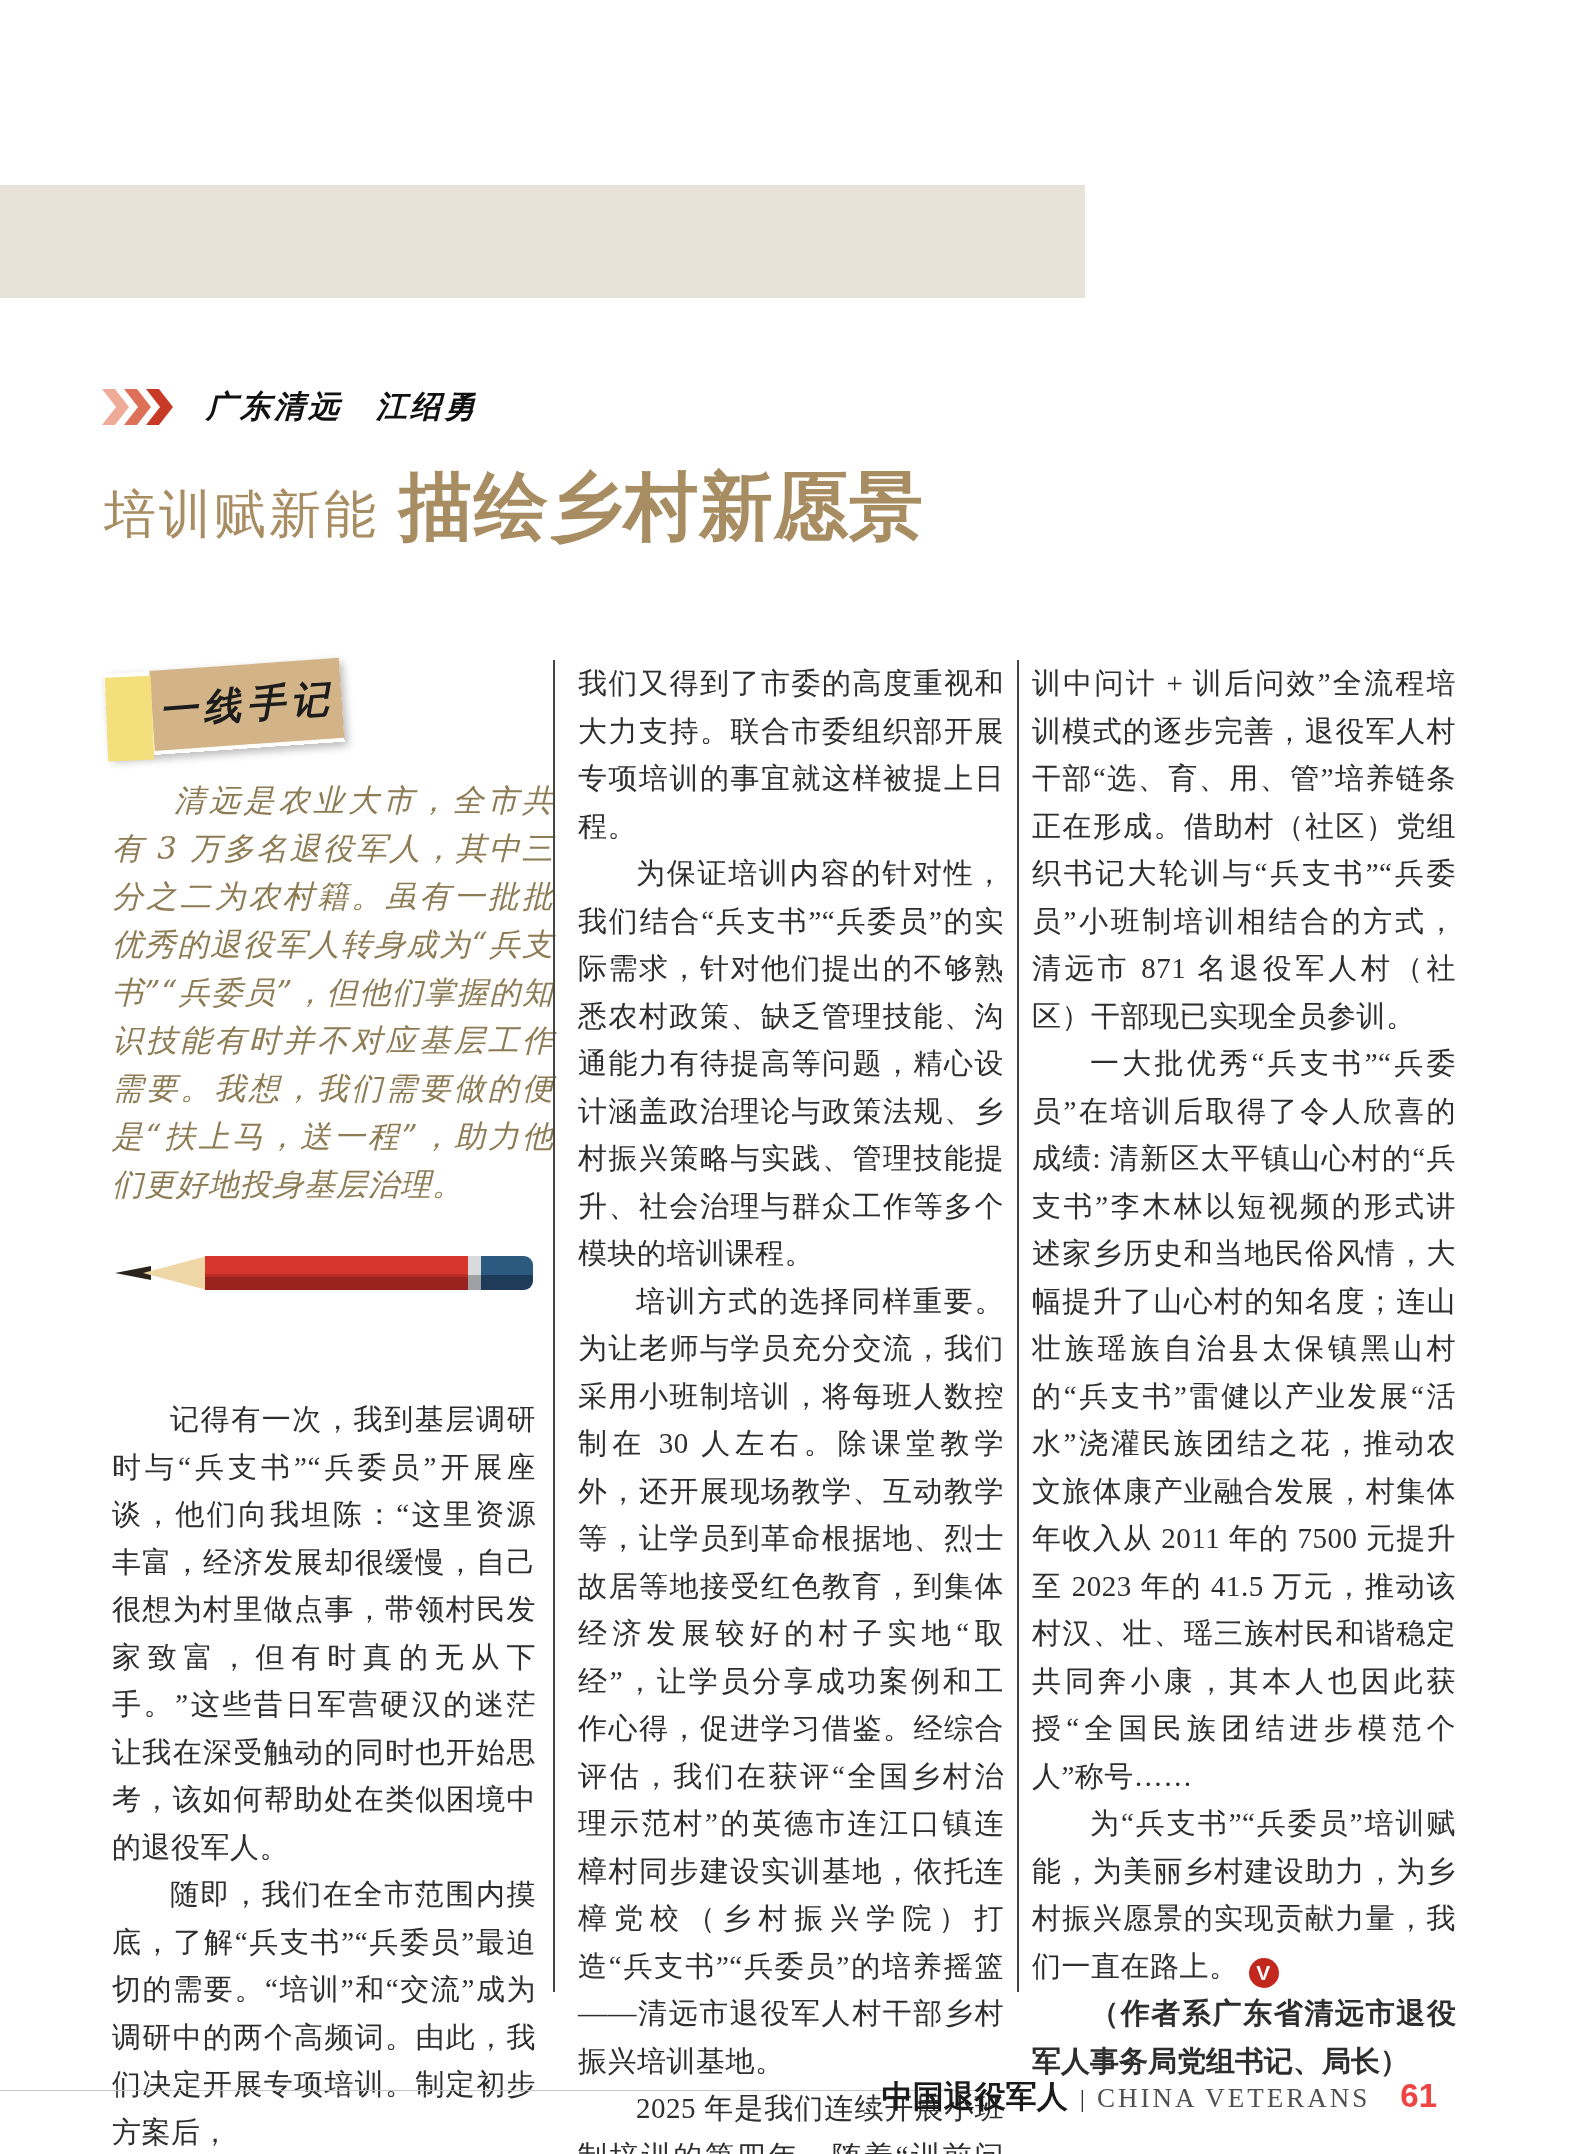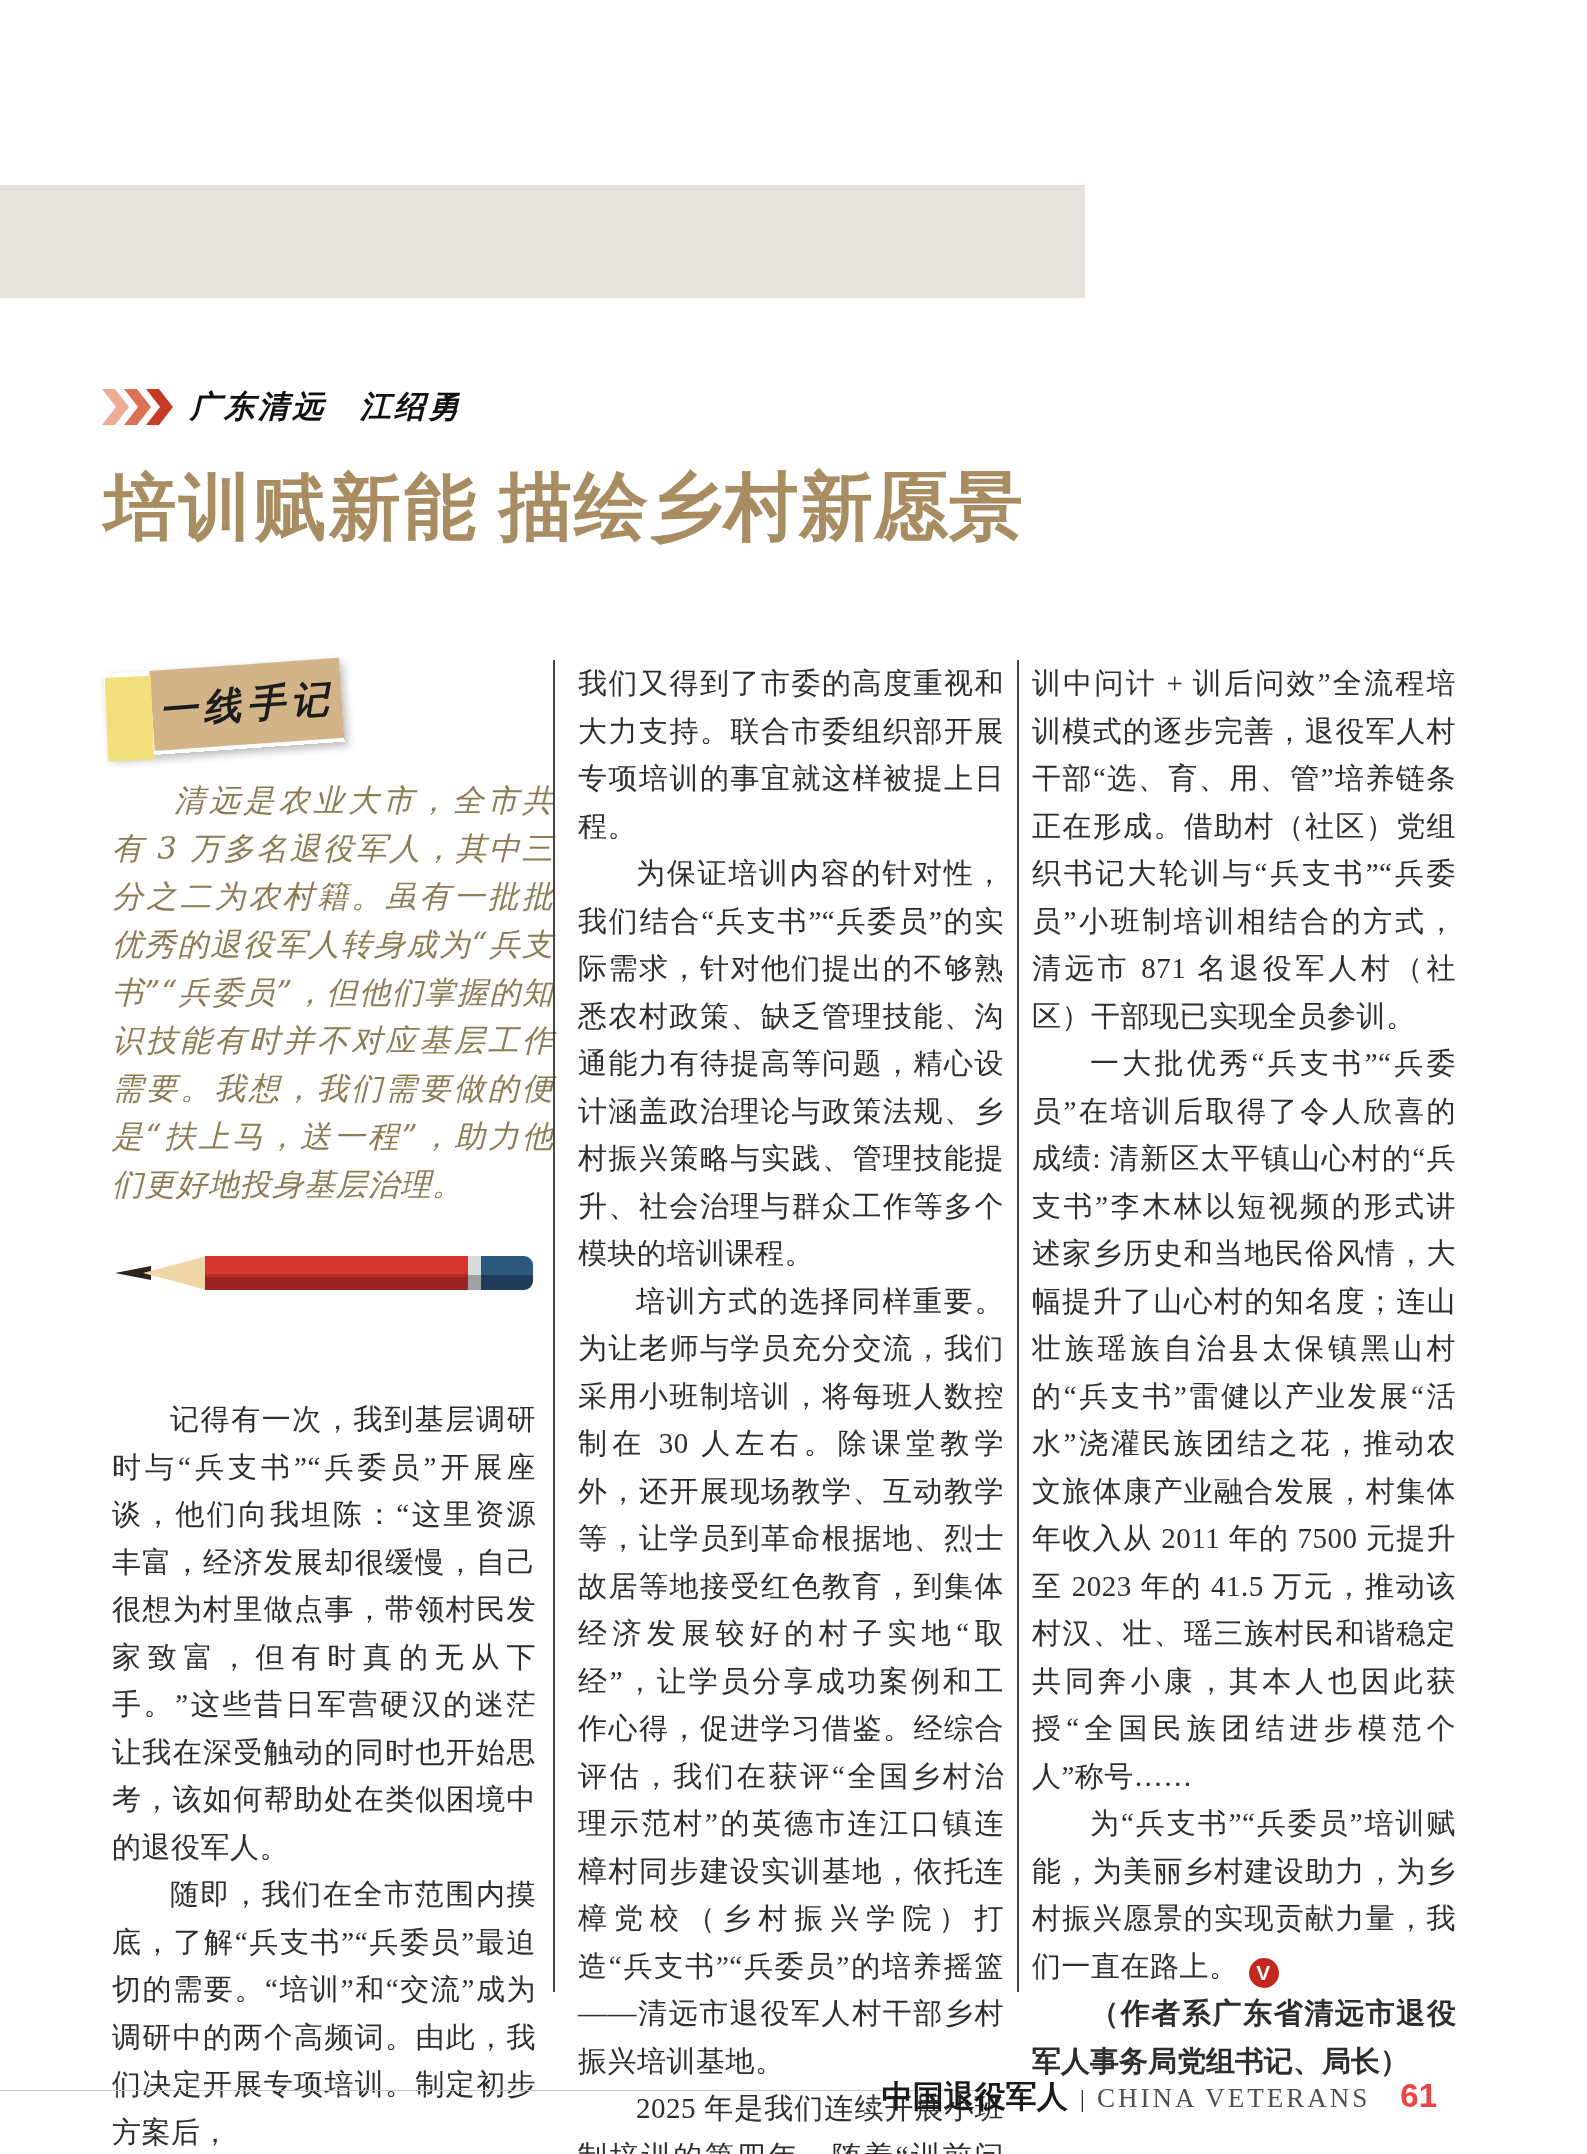--- a/index.html
+++ b/index.html
@@ -10,27 +10,27 @@
   
   .top-band{position:absolute;left:0;top:185px;width:1085px;height:113px;background:#e7e3d9;}
 
   
   .kicker{position:absolute;left:102px;top:386px;display:flex;align-items:center;}
   .chevron{display:inline-block;width:27px;height:36px;margin-right:-5px;
     clip-path:polygon(0 0,48% 0,100% 50%,48% 100%,0 100%,52% 50%);}
   .chev1{background:#edab98;}
   .chev2{background:#dd7158;}
   .chev3{background:#c63a26;}
-  .kicker-label{margin-left:22px;font-family:"Liberation Sans","DejaVu Sans",sans-serif;
+  .kicker-label{margin-left:38px;font-family:"Liberation Sans","DejaVu Sans",sans-serif;
     font-weight:800;font-style:italic;font-size:31px;color:#111;letter-spacing:3px;}
 
   
   .title{position:absolute;left:104px;top:458px;white-space:nowrap;color:#a88d62;
     font-family:"Liberation Sans","DejaVu Sans",sans-serif;}
-  .title-light{font-size:72px;font-weight:700;letter-spacing:3px;}
+  .title-light{font-size:52px;font-weight:400;letter-spacing:3px;}
   .title-bold{font-size:74px;font-weight:900;margin-left:20px;letter-spacing:1px;}
 
   
   .note-tab{position:absolute;left:106px;top:666px;display:flex;transform:rotate(-4deg);
     box-shadow:3px 4px 8px rgba(0,0,0,0.28);}
   .note-fold{width:46px;height:84px;background:#f4df7d;transform:translateY(4px) rotate(1.5deg);}
   .note-body{width:190px;height:80px;background:#d3b488;display:flex;align-items:center;justify-content:center;}
   .note-label{font-size:38px;font-weight:700;font-style:italic;color:#1c1c1c;letter-spacing:6px;
     font-family:"DejaVu Serif",serif;}
 

